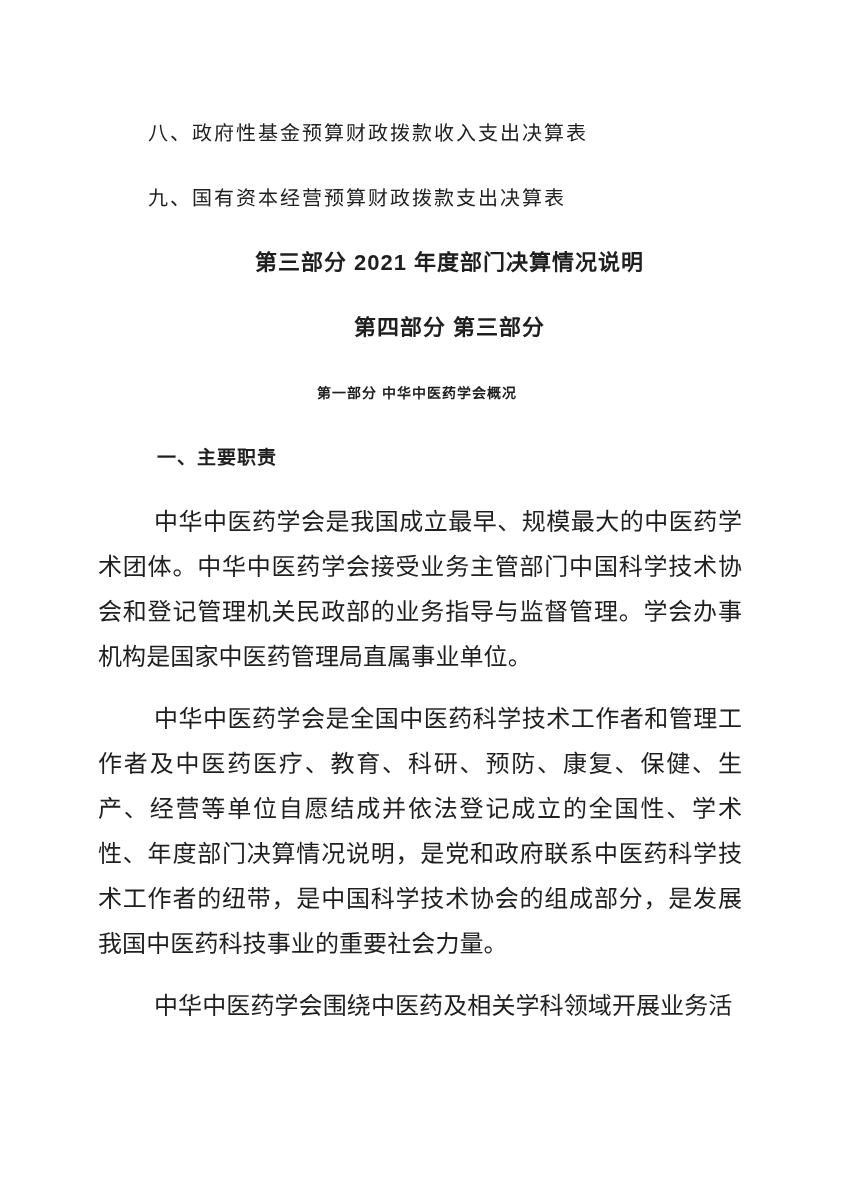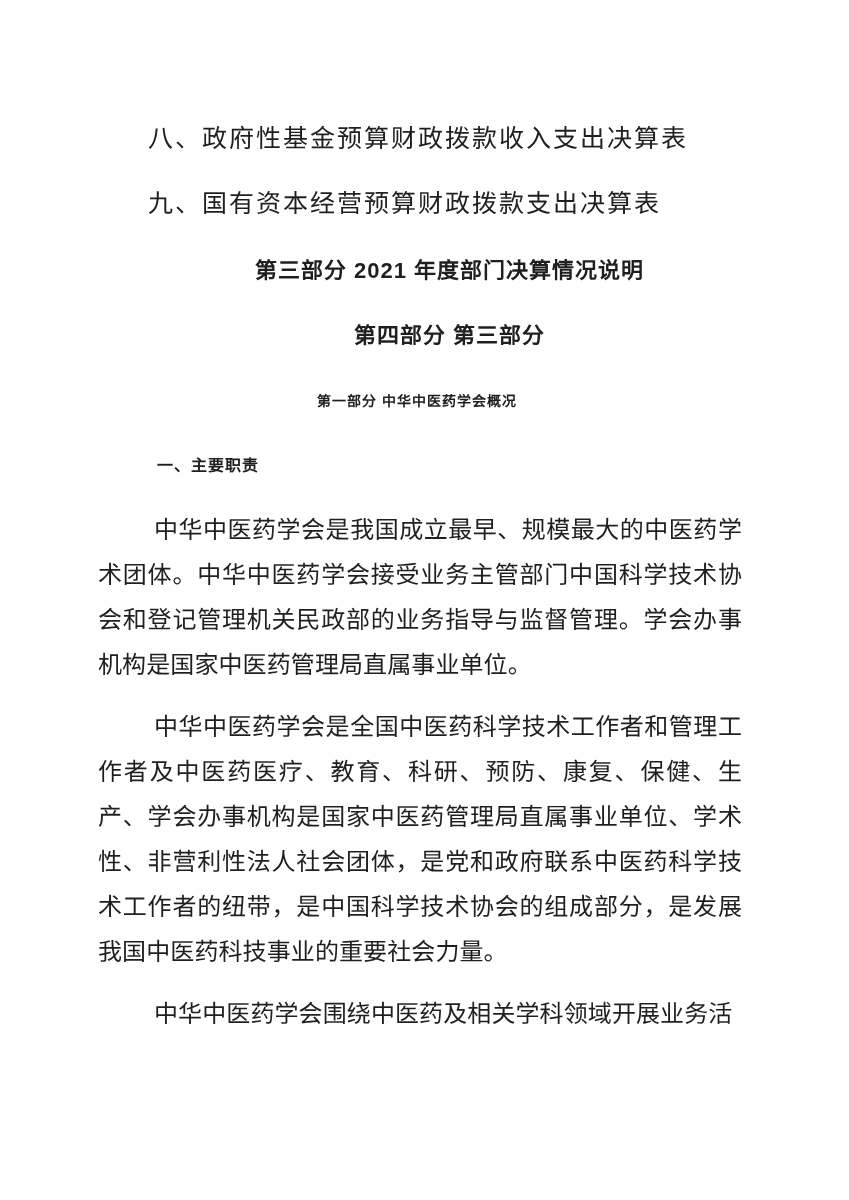--- a/index.html
+++ b/index.html
@@ -15,24 +15,24 @@
   .page {
     box-sizing: border-box;
     width: 849px;
     height: 1200px;
     background: #ffffff;
     color: #1f1f1f;
     padding: 114px 107px 0 92px;
   }
   
   .toc-item {
-    margin: 12px 0 35px 0;
+    margin: 4px 0 35px 0;
     padding-left: 56px;
-    font-family: Liberation Mono, monospace;
-    font-size: 25px;
+    font-family: Liberation Serif, serif;
+    font-size: 20px;
     font-weight: 400;
     line-height: 30px;
     letter-spacing: 2px;
     white-space: nowrap;
   }
   
   .part-heading {
     margin: 0 0 35px 0;
     padding-left: 65px;
     font-family: "Liberation Sans", "DejaVu Sans", sans-serif;
@@ -51,21 +51,21 @@
     font-size: 14px;
     font-weight: 700;
     line-height: 30px;
     letter-spacing: 1px;
   }
   
   .subsection-heading {
     margin: 0;
     padding-left: 65px;
     font-family: "Liberation Sans", "DejaVu Sans", sans-serif;
-    font-size: 16px;
+    font-size: 19px;
     font-weight: 700;
     line-height: 30px;
     letter-spacing: 1px;
   }
   
   .body-paragraph {
     margin: 17px 0 0 6px;
     font-family: "Liberation Serif", "DejaVu Serif", serif;
     font-size: 24px;
     font-weight: 400;
@@ -90,17 +90,17 @@
   <p class="part-heading">第三部分 2021 年度部门决算情况说明</p>
 
   <p class="part-heading">第四部分 第三部分</p>
 
   <h1 class="section-title">第一部分 中华中医药学会概况</h1>
 
   <h2 class="subsection-heading">一、主要职责</h2>
 
   <p class="body-paragraph first">中华中医药学会是我国成立最早、规模最大的中医药学术团体。中华中医药学会接受业务主管部门中国科学技术协会和登记管理机关民政部的业务指导与监督管理。学会办事机构是国家中医药管理局直属事业单位。</p>
 
-  <p class="body-paragraph">中华中医药学会是全国中医药科学技术工作者和管理工作者及中医药医疗、教育、科研、预防、康复、保健、生产、学会办事机构是国家中医药管理局直属事业单位、学术性、非营利性法人社会团体，是党和政府联系中医药科学技术工作者的纽带，是中国科学技术协会的组成部分，是发展我国中医药科技事业的重要社会力量。</p>
+  <p class="body-paragraph">中华中医药学会是全国中医药科学技术工作者和管理工作者及中医药医疗、教育、科研、预防、康复、保健、生产、经营等单位自愿结成并依法登记成立的全国性、学术性、年度部门决算情况说明，是党和政府联系中医药科学技术工作者的纽带，是中国科学技术协会的组成部分，是发展我国中医药科技事业的重要社会力量。</p>
 
   <p class="body-paragraph">中华中医药学会围绕中医药及相关学科领域开展业务活</p>
 
 </div>
 
 </body></html>

